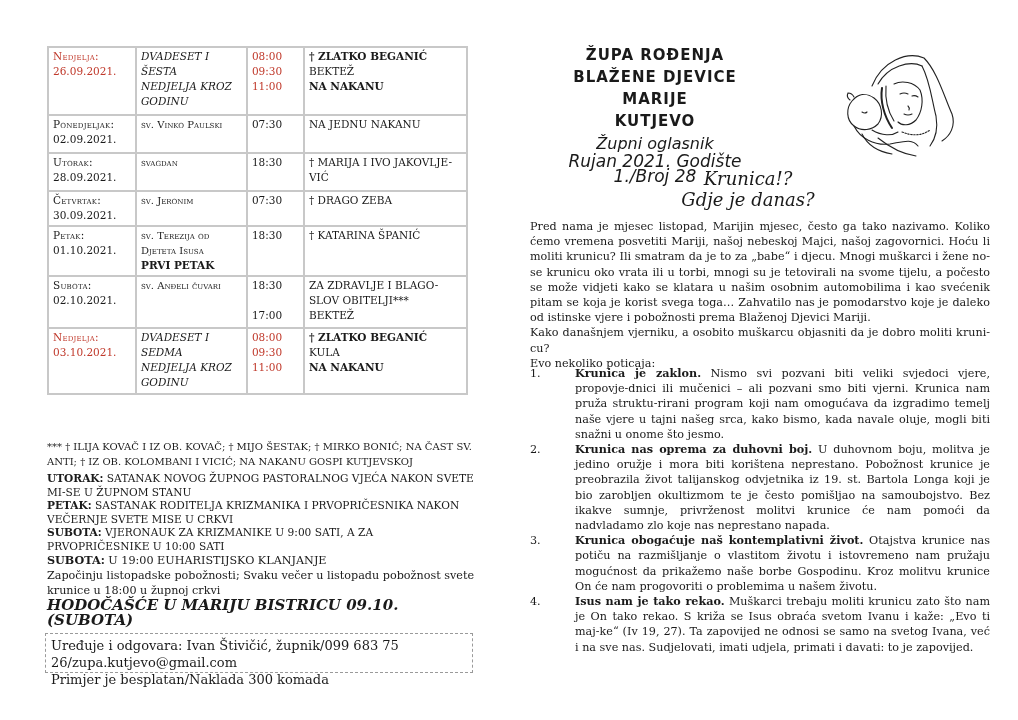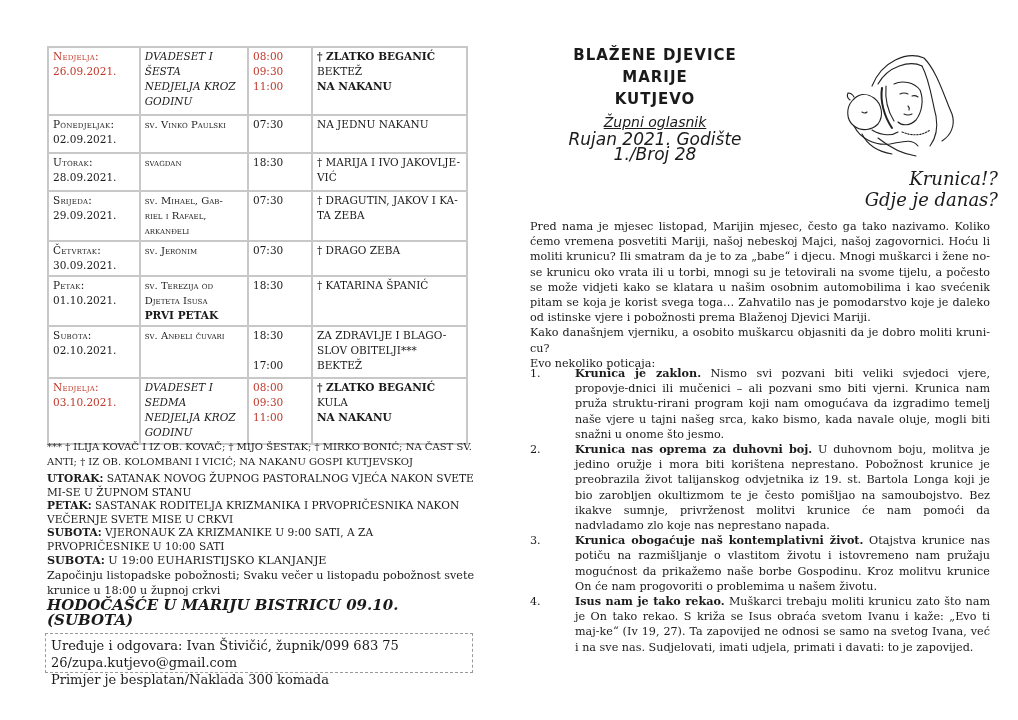--- a/index.html
+++ b/index.html
@@ -4,21 +4,21 @@
 <style>
   * { margin: 0; padding: 0; box-sizing: border-box; }
   html, body { width: 1018px; height: 720px; background: #ffffff; overflow: hidden; }
   body { position: relative; font-family: "DejaVu Serif", "Liberation Serif", serif; color: #1a1a1a; }
 
   
   .schedule {
     position: absolute; left: 47px; top: 46px; width: 421px;
     border-collapse: collapse; font-size: 10.5px; line-height: 15px;
   }
-  .schedule td { border: 2px solid #c8c8c8; vertical-align: top; padding: 1px 6px 2px 4px; }
+  .schedule td { border: 2px solid #c8c8c8; vertical-align: top; padding: 1px 14px 2px 4px; }
   .schedule td.c-day { width: 100px; }
   .schedule td.c-feast { width: 111px; }
   .schedule td.c-time { width: 75px; }
   .schedule td.c-int { width: 135px; }
   .sc { font-variant: small-caps; letter-spacing: 0.2px; }
   .red { color: #c0392b; }
   .it { font-style: italic; }
   .bold { font-weight: bold; }
   .feast-sc { font-variant: small-caps; font-size: 10px; }
   .line { display: block; white-space: nowrap; }
@@ -31,26 +31,26 @@
   .pilgrimage { font-weight: bold; font-style: italic; font-size: 15px; line-height: 15px; }
 
   .imprint {
     position: absolute; left: 45px; top: 633px; width: 428px; height: 40px;
     border: 1.5px dashed #9a9a9a; padding: 3px 5px; font-size: 13px; line-height: 17px;
   }
 
   
   .masthead { position: absolute; left: 540px; top: 44px; width: 230px; text-align: center; font-family: "DejaVu Sans", sans-serif; }
   .mast-title { font-size: 15px; font-weight: bold; letter-spacing: 1px; line-height: 22px; }
-  .mast-sub { font-size: 14px; font-style: italic; line-height: 20px; margin-top: 2px; text-decoration: underline; }
+  .mast-sub { font-size: 16px; font-style: italic; line-height: 20px; margin-top: 2px; }
   .mast-issue { font-size: 17px; font-style: italic; line-height: 15px; }
 
   .madonna { position: absolute; left: 832px; top: 46px; width: 128px; height: 120px; }
 
-  .headline { position: absolute; left: 538px; top: 168px; width: 460px; text-align: right; font-style: italic; font-size: 18px; line-height: 21px; color: #1a1a1a; }
+  .headline { position: absolute; left: 518px; top: 168px; width: 460px; text-align: center; font-style: italic; font-size: 18px; line-height: 21px; color: #1a1a1a; }
 
   .article { position: absolute; left: 530px; top: 219px; width: 460px; font-size: 11.2px; line-height: 15.2px; text-align: justify; }
   .article p { margin: 0; }
   .list { position: absolute; left: 530px; top: 366px; width: 460px; font-size: 11.2px; line-height: 15.2px; }
   .list-item { position: relative; padding-left: 45px; text-align: justify; }
   .list-num { position: absolute; left: 0; top: 0; }
   .list-item b { font-weight: bold; }
 </style>
 </head>
 <body>
@@ -107,38 +107,20 @@
       </td>
       <td class="c-time">
         <span class="line">18:30</span>
       </td>
       <td class="c-int">
         <span class="line">† MARIJA I IVO JAKOVLJE-</span>
         <span class="line">VIĆ</span>
       </td>
     </tr>
 
-    <tr style="height:50px">
-      <td class="c-day">
-        <span class="line sc">Srijeda:</span>
-        <span class="line">29.09.2021.</span>
-      </td>
-      <td class="c-feast feast-sc">
-        <span class="line">sv. Mihael, Gab-</span>
-        <span class="line">riel i Rafael,</span>
-        <span class="line">arkanđeli</span>
-      </td>
-      <td class="c-time">
-        <span class="line">07:30</span>
-      </td>
-      <td class="c-int">
-        <span class="line">† DRAGUTIN, JAKOV I KA-</span>
-        <span class="line">TA ZEBA</span>
-      </td>
-    </tr>
 
     <tr style="height:35px">
       <td class="c-day">
         <span class="line sc">Četvrtak:</span>
         <span class="line">30.09.2021.</span>
       </td>
       <td class="c-feast feast-sc">
         <span class="line">sv. Jeronim</span>
       </td>
       <td class="c-time">
@@ -222,20 +204,21 @@
   <p class="ann-plain">Započinju listopadske pobožnosti; Svaku večer u listopadu pobožnost svete krunice u 18:00 u župnoj crkvi</p>
   <p class="pilgrimage">HODOČAŠĆE U MARIJU BISTRICU 09.10. (SUBOTA)</p>
 </div>
 
 <div class="imprint">
   <div>Uređuje i odgovara: Ivan Štivičić, župnik/099 683 75 26/zupa.kutjevo@gmail.com</div>
   <div>Primjer je besplatan/Naklada 300 komada</div>
 </div>
 
 <div class="masthead">
+  <div class="mast-title">ŽUPA ROĐENJA</div>
   <div class="mast-title">BLAŽENE DJEVICE MARIJE</div>
   <div class="mast-title">KUTJEVO</div>
   <div class="mast-sub">Župni oglasnik</div>
   <div class="mast-issue">Rujan 2021. Godište 1./Broj 28</div>
 </div>
 
 <svg class="madonna" viewBox="0 0 128 120" fill="none" stroke="#222" stroke-width="1.1" stroke-linecap="round">
 
   <path d="M40 40 C50 15, 75 5, 92 12 C105 25, 112 50, 120 68 C124 80, 118 90, 110 95"></path>
   <path d="M46 38 C56 20, 78 14, 90 20"></path>

